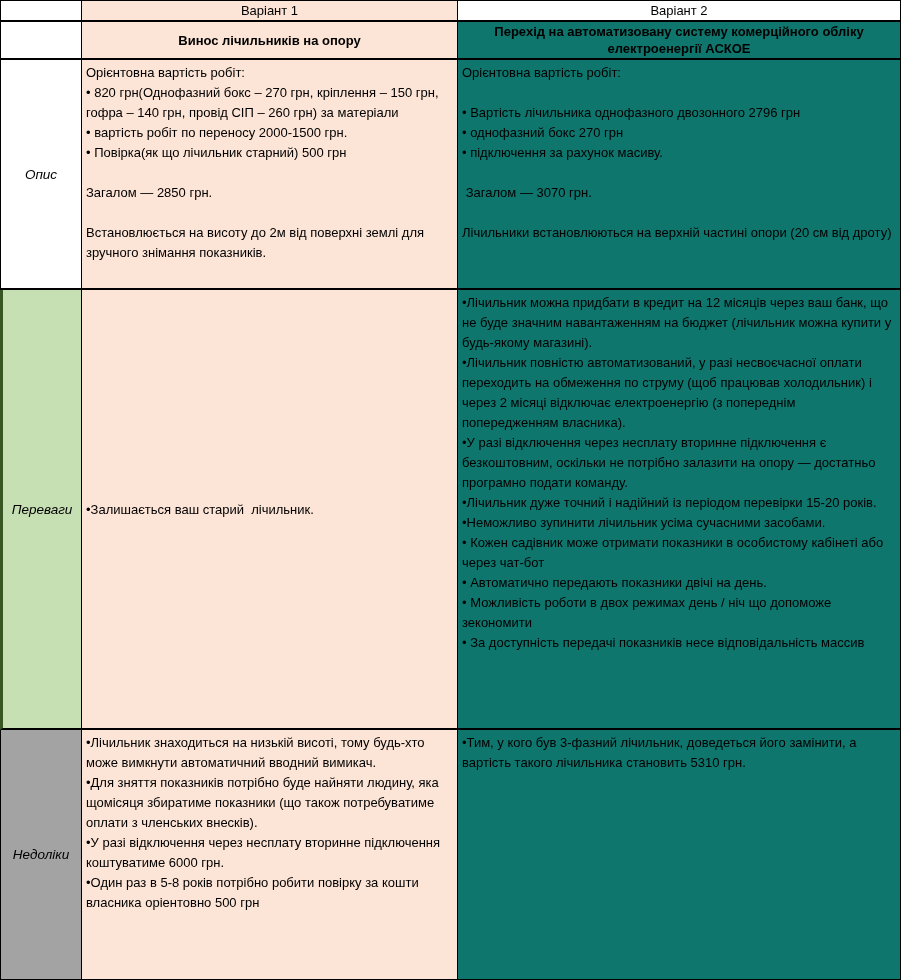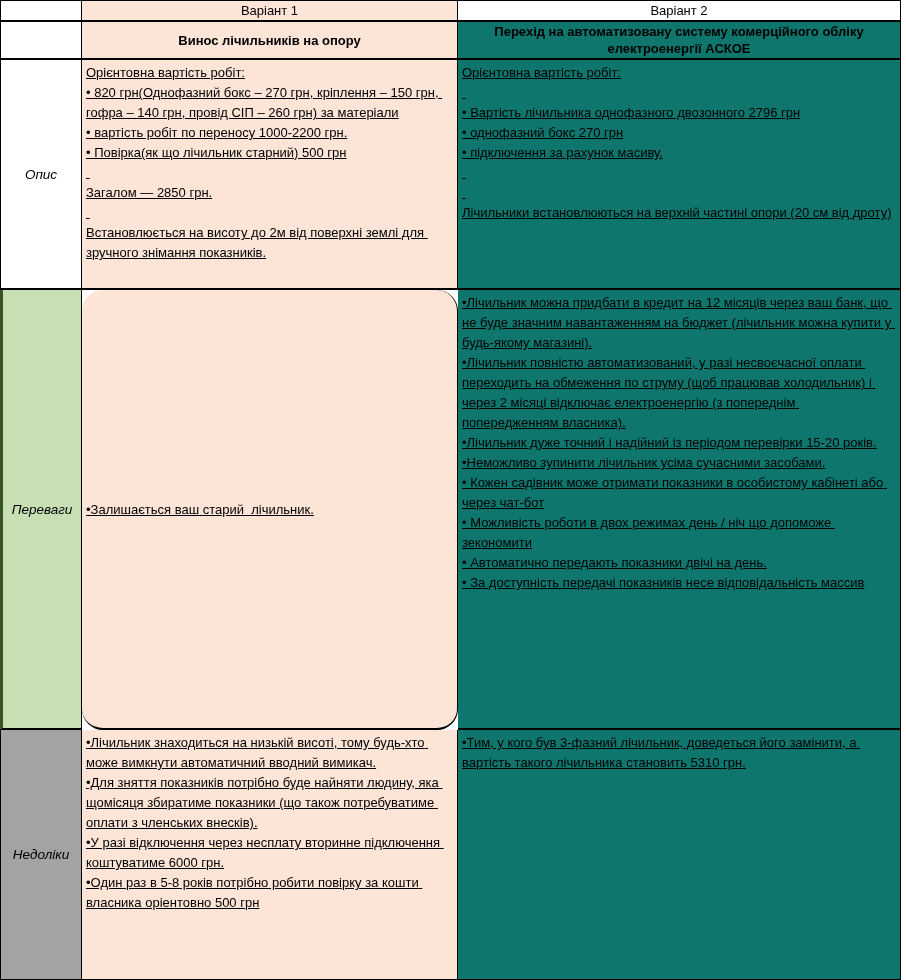--- a/index.html
+++ b/index.html
@@ -50,72 +50,74 @@
     display: flex; align-items: center; justify-content: center;
     font-size: 13.5px; text-align: center; font-style: italic;
   }
 
   
   .content {
     padding: 3px 5px 2px 4px;
     font-size: 13px;
     line-height: 20px;
   }
-  .content .line { white-space: pre-wrap; text-decoration: underline; }
+  .content .line { white-space: pre-wrap; }
   .v-center {
-    display: flex; flex-direction: column; justify-content: center; border-radius: 21px;
+    display: flex; flex-direction: column; justify-content: center;
   }
 </style>
 </head>
 <body>
 
 <div class="tbl">
 
   <div class="cell col0 row0 thick-bottom bg-white hdr"></div>
   <div class="cell row0 thick-bottom bg-peach hdr">Варіант 1</div>
   <div class="cell row0 thick-bottom bg-white hdr">Варіант 2</div>
 
   <div class="cell col0 thick-bottom bg-white"></div>
   <div class="cell thick-bottom bg-peach sub">Винос лічильників на опору</div>
   <div class="cell thick-bottom bg-blue sub">Перехід на автоматизовану систему комерційного обліку електроенергії АСКОЕ</div>
 
   <div class="cell col0 thick-bottom bg-white rowlabel">Опис</div>
   <div class="cell thick-bottom bg-peach content">
       <div class="line">Орієнтовна вартість робіт:</div>
       <div class="line">• 820 грн(Однофазний бокс – 270 грн, кріплення – 150 грн, гофра – 140 грн, провід СІП – 260 грн) за матеріали</div>
-      <div class="line">• вартість робіт по переносу 1000-2200 грн.</div>
+      <div class="line">• вартість робіт по переносу 2000-1500 грн.</div>
       <div class="line">• Повірка(як що лічильник старний) 500 грн</div>
       <div class="line">&nbsp;</div>
       <div class="line">Загалом — 2850 грн.</div>
       <div class="line">&nbsp;</div>
       <div class="line">Встановлюється на висоту до 2м від поверхні землі для зручного знімання показників.</div>
     </div>
   <div class="cell thick-bottom bg-blue content">
       <div class="line">Орієнтовна вартість робіт:</div>
       <div class="line">&nbsp;</div>
       <div class="line">• Вартість лічильника однофазного двозонного 2796 грн</div>
       <div class="line">• однофазний бокс 270 грн</div>
       <div class="line">• підключення за рахунок масиву.</div>
       <div class="line">&nbsp;</div>
+      <div class="line"> Загалом — 3070 грн.</div>
       <div class="line">&nbsp;</div>
       <div class="line">Лічильники встановлюються на верхній частині опори (20 см від дроту)</div>
     </div>
 
   <div class="cell col0 thick-bottom bg-green green-edge rowlabel">Переваги</div>
   <div class="cell thick-bottom bg-peach content v-center">
       <div class="line">•Залишається ваш старий  лічильник.</div>
     </div>
   <div class="cell thick-bottom bg-blue content">
       <div class="line">•Лічильник можна придбати в кредит на 12 місяців через ваш банк, що не буде значним навантаженням на бюджет (лічильник можна купити у будь-якому магазині).</div>
       <div class="line">•Лічильник повністю автоматизований, у разі несвоєчасної оплати переходить на обмеження по струму (щоб працював холодильник) і через 2 місяці відключає електроенергію (з попереднім попередженням власника).</div>
+      <div class="line">•У разі відключення через несплату вторинне підключення є безкоштовним, оскільки не потрібно залазити на опору — достатньо програмно подати команду.</div>
       <div class="line">•Лічильник дуже точний і надійний із періодом перевірки 15-20 років.</div>
       <div class="line">•Неможливо зупинити лічильник усіма сучасними засобами.</div>
       <div class="line">• Кожен садівник може отримати показники в особистому кабінеті або через чат-бот</div>
+      <div class="line">• Автоматично передають показники двічі на день.</div>
       <div class="line">• Можливість роботи в двох режимах день / ніч що допоможе зекономити</div>
-      <div class="line">• Автоматично передають показники двічі на день.</div>
       <div class="line">• За доступність передачі показників несе відповідальність массив</div>
     </div>
 
   <div class="cell col0 bg-orange rowlabel">Недоліки</div>
   <div class="cell bg-peach content">
       <div class="line">•Лічильник знаходиться на низькій висоті, тому будь-хто може вимкнути автоматичний вводний вимикач.</div>
       <div class="line">•Для зняття показників потрібно буде найняти людину, яка щомісяця збиратиме показники (що також потребуватиме оплати з членських внесків).</div>
       <div class="line">•У разі відключення через несплату вторинне підключення коштуватиме 6000 грн.</div>
       <div class="line">•Один раз в 5-8 років потрібно робити повірку за кошти власника оріентовно 500 грн</div>
     </div>

